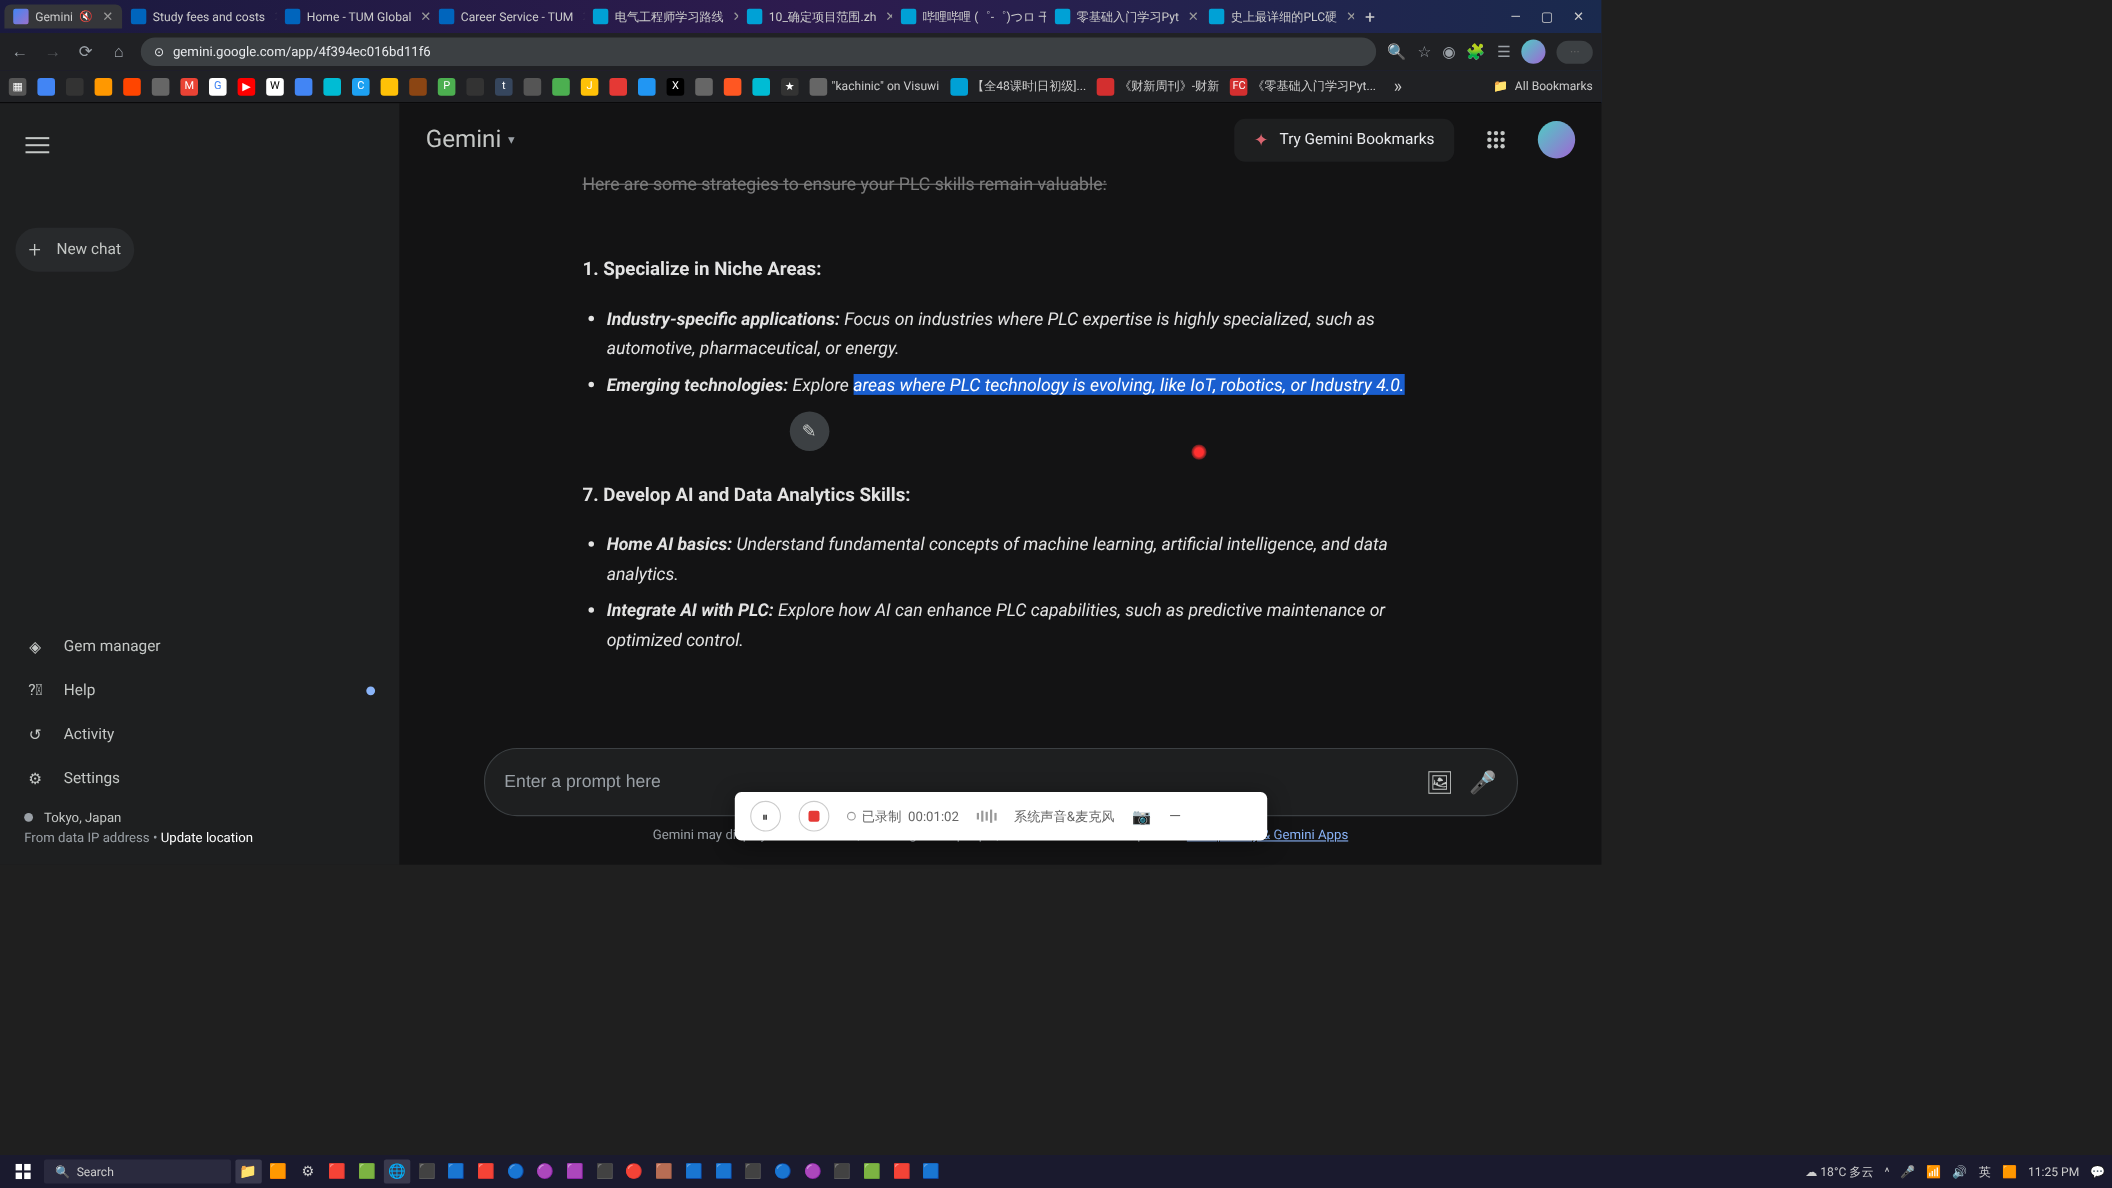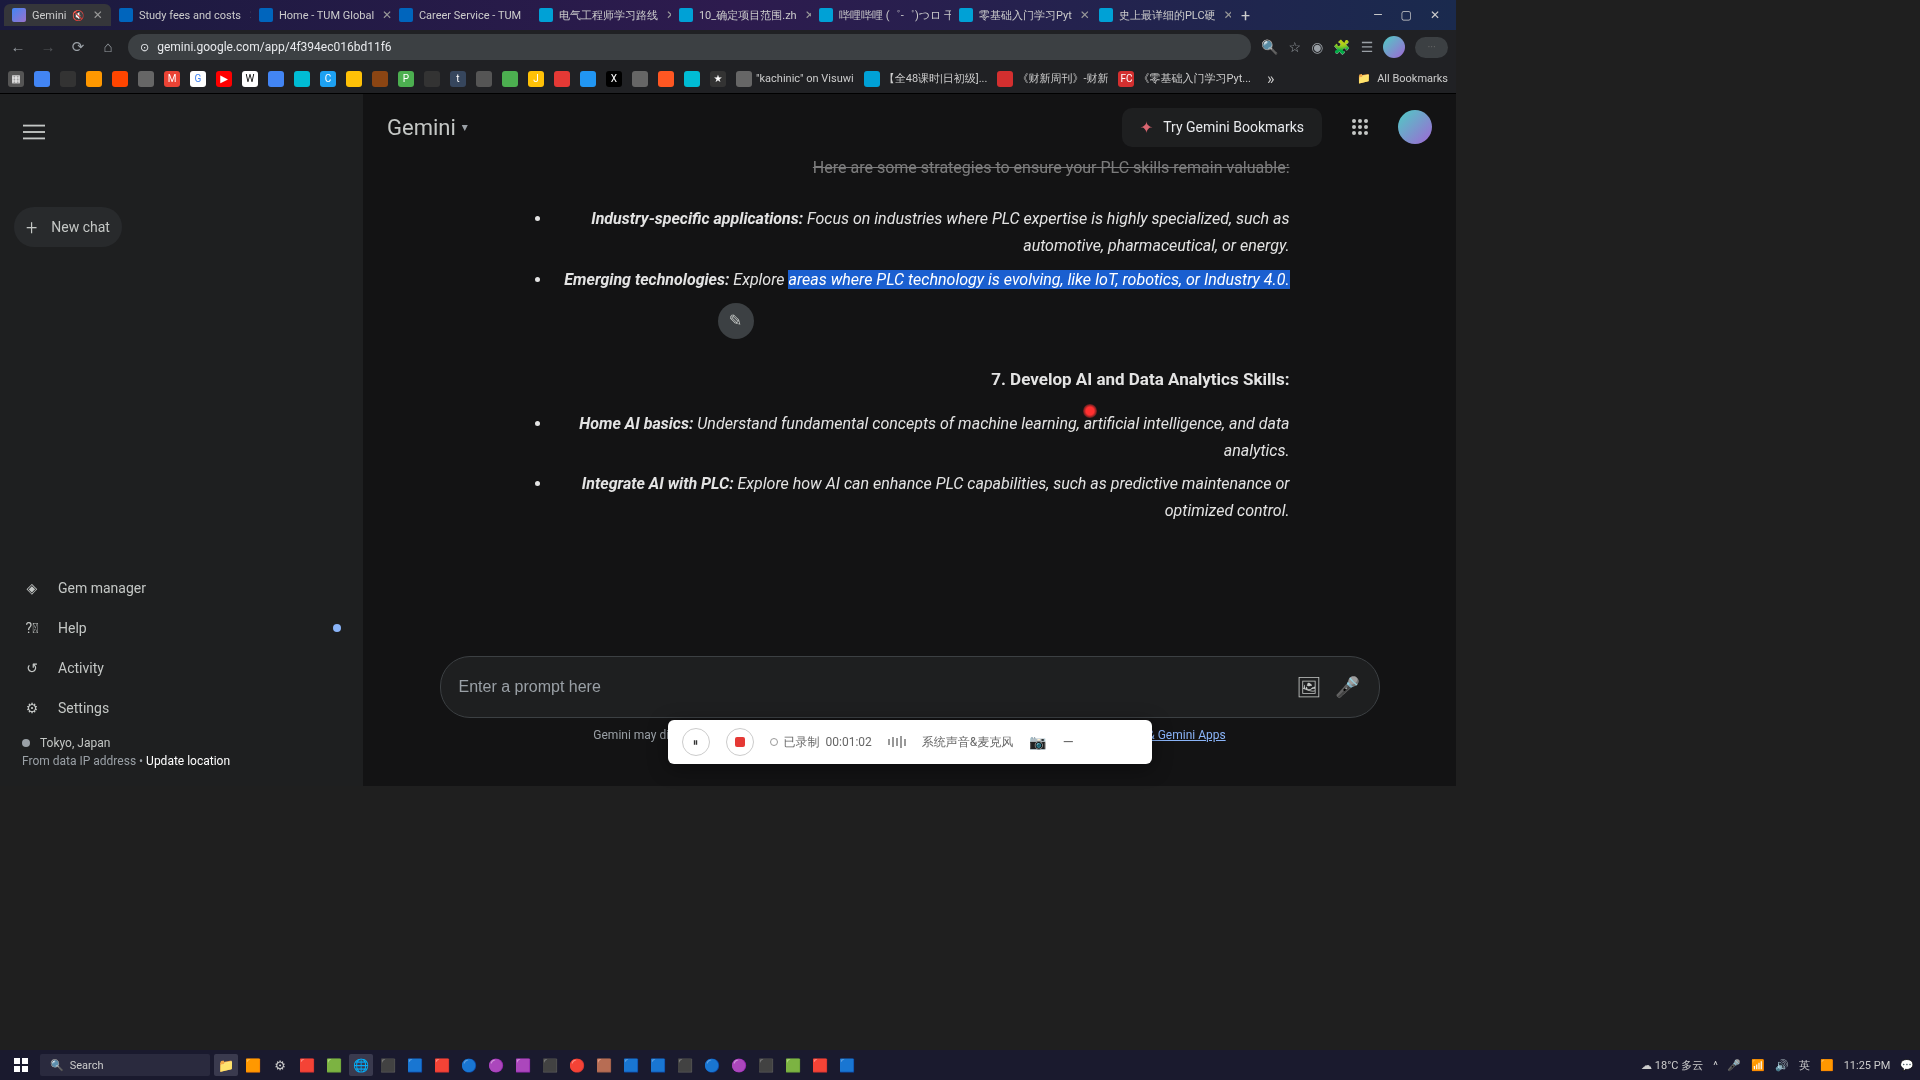--- a/index.html
+++ b/index.html
@@ -48,32 +48,32 @@
 .top-bar { display: flex; align-items: center; padding: 14px 24px; height: 66px; }
 .brand { font-size: 22px; font-weight: 400; color: #c4c7c5; display: flex; align-items: center; gap: 6px; cursor: pointer; }
 .brand .caret { font-size: 12px; color: #9aa0a6; }
 .top-right { margin-left: auto; display: flex; align-items: center; gap: 18px; }
 .try-adv { display: flex; align-items: center; gap: 10px; background: #1e1f20; padding: 10px 18px; border-radius: 10px; font-size: 14px; color: #e8eaed; cursor: pointer; }
 .sparkle { color: #d96570; font-size: 16px; }
 .apps-grid { width: 40px; height: 40px; border-radius: 50%; display: flex; align-items: center; justify-content: center; cursor: pointer; }
 .avatar-lg { width: 34px; height: 34px; border-radius: 50%; background: linear-gradient(135deg,#4ecdc4,#a066d4); cursor: pointer; }
 
 .content { flex: 1; overflow: hidden; padding: 0 60px; position: relative; }
-.response { max-width: 760px; margin: 0 auto; font-size: 16px; line-height: 1.7; color: #e3e3e3; text-align: right; }
+.response { max-width: 760px; margin: 0 auto; font-size: 16px; line-height: 1.7; color: #e3e3e3; }
 .response .cut-line { color: #e3e3e3; padding-bottom: 18px; position: relative; top: -6px; }
 .response h3 { font-size: 17px; font-weight: 700; margin: 26px 0 16px; color: #e3e3e3; }
 .response ul { list-style: disc; padding-left: 22px; font-style: italic; }
 .response li { margin-bottom: 6px; }
 .response li strong { font-weight: 700; }
 .highlight { background: #1a5fd0; color: #fff; }
 .cursor-red { position: absolute; width: 14px; height: 14px; background: radial-gradient(circle,#ff3030 40%,rgba(255,48,48,0.3) 70%,transparent); border-radius: 50%; }
 
 .edit-badge { width: 36px; height: 36px; border-radius: 50%; background: #3c4043; display:flex; align-items:center; justify-content:center; margin: 10px 0 0 188px; cursor:pointer; }
 
-.input-wrap { position: absolute; bottom: 44px; left: 0; right: 0; padding: 0 60px; }
+.input-wrap { position: absolute; bottom: 20px; left: 0; right: 0; padding: 0 60px; }
 .input-box { max-width: 940px; margin: 0 auto; background: #1e1f20; border-radius: 30px; height: 62px; display: flex; align-items: center; padding: 0 18px; gap: 14px; border: 1px solid #3c4043; }
 .input-box input { flex: 1; background: transparent; border: none; outline: none; color: #e8eaed; font-size: 16px; }
 .input-box input::placeholder { color: #9aa0a6; }
 .input-icon { font-size: 20px; color: #c4c7c5; cursor: pointer; }
 .disclaimer { text-align: center; font-size: 12px; color: #9aa0a6; margin-top: 10px; }
 .disclaimer a { color: #8ab4f8; text-decoration: underline; }
 
 
 .recorder { position: absolute; left: 50%; transform: translateX(-50%); bottom: 22px; width: 484px; height: 44px; background: #fff; border-radius: 6px; display: flex; align-items: center; padding: 0 14px; gap: 16px; box-shadow: 0 4px 20px rgba(0,0,0,0.4); color: #333; font-size: 12px; z-index: 50; }
 .rec-btn { width: 28px; height: 28px; border-radius: 50%; border: 1px solid #ccc; display: flex; align-items: center; justify-content: center; cursor: pointer; font-size: 11px; }
@@ -290,20 +290,21 @@
             </svg>
         </div>
         <div class="avatar-lg"></div>
       </div>
     </div>
 
     <div class="content">
       <div class="response">
         <div class="cut-line" style="text-decoration:line-through;opacity:.5">Here are some strategies to ensure your PLC skills remain valuable:</div>
 
+        <h3>1. Specialize in Niche Areas:</h3>
         <ul>
           <li>
             <strong>Industry-specific applications:</strong><span> Focus on industries where PLC expertise is highly specialized, such as automotive, pharmaceutical, or energy.</span>
           </li>
           <li>
             <strong>Emerging technologies:</strong><span> Explore </span><span class="highlight">areas where PLC technology is evolving, like IoT, robotics, or Industry 4.0.</span>
           </li>
         </ul>
         <div class="edit-badge">
             <span style="color:#c4c7c5">✎</span>

